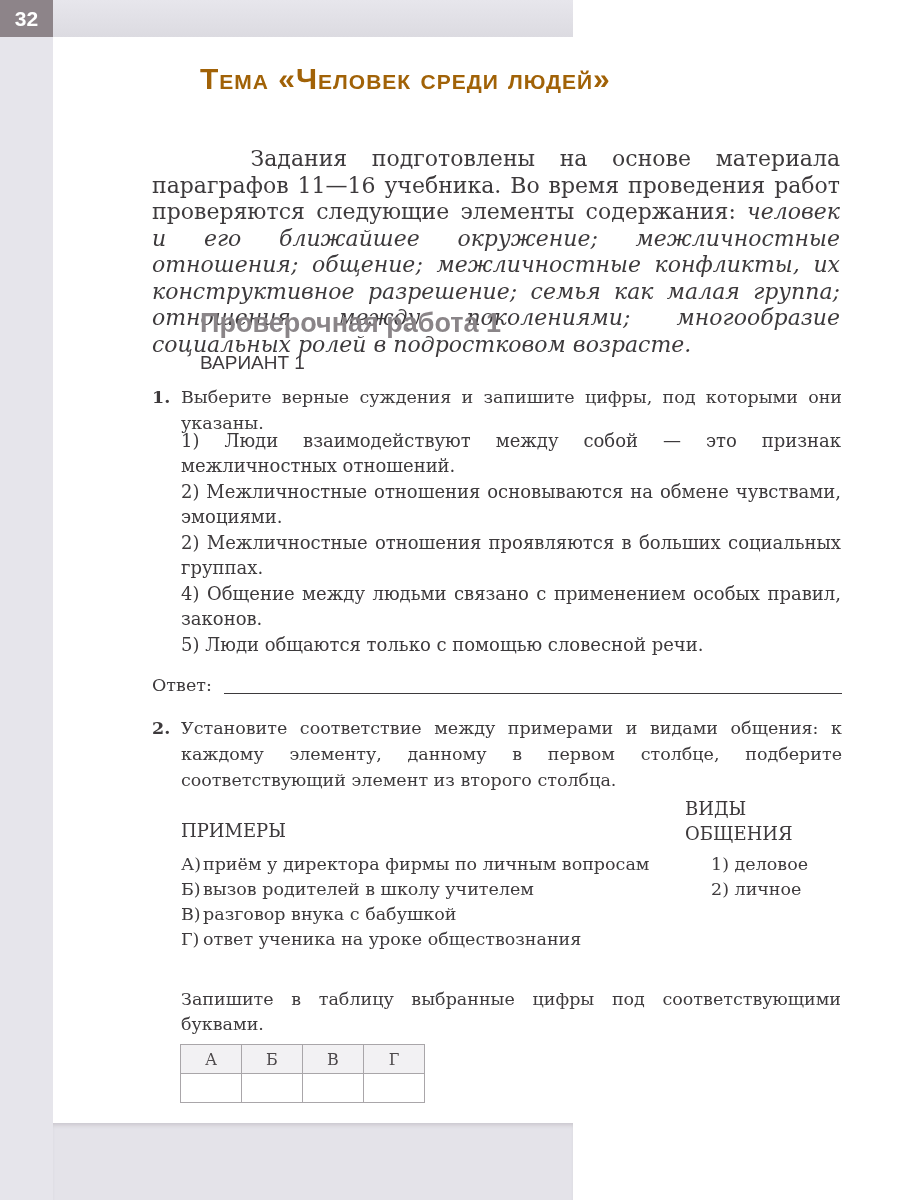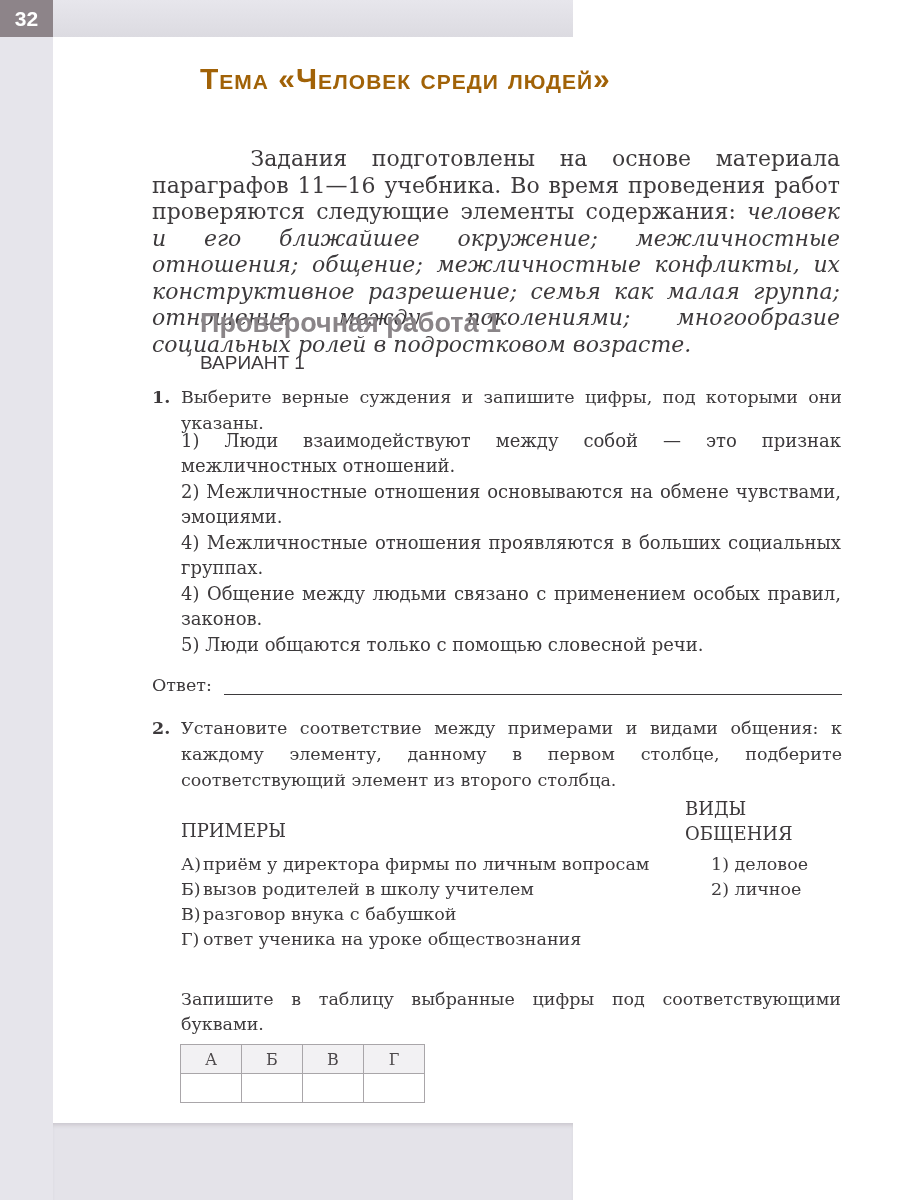--- a/index.html
+++ b/index.html
@@ -32,21 +32,21 @@
   .variant { position:absolute; left:200px; top:352px;
     font-family:"Liberation Sans",sans-serif; font-size:19px; color:#3f3a3d; }
 
   .q { position:absolute; left:152px; width:690px; font-size:17.5px; line-height:26px; }
   .qnum { font-weight:bold; position:absolute; left:0; top:0; }
   .qtext { margin-left:29px; text-align:justify; }
 
   .opts { position:absolute; left:181px; top:428px; width:660px; font-size:18px; line-height:25px; }
   .opt { text-align:justify; margin-bottom:1px; }
 
-  .answer { position:absolute; left:152px; top:675px; width:690px; font-size:17.5px; display:flex; align-items:center; }
+  .answer { position:absolute; left:152px; top:675px; width:690px; font-size:17.5px; display:flex; align-items:flex-start; }
   .answer-line { flex:1; border-bottom:1.5px solid #3d3a3c; margin-left:12px; height:18px; }
 
   .col-head-l { position:absolute; left:181px; top:820px; font-size:18px; }
   .col-head-r { position:absolute; left:685px; top:796px; font-size:18px; line-height:25px; }
   .examples { position:absolute; left:181px; top:852px; width:470px; font-size:17.5px; line-height:25px; }
   .ex { display:flex; }
   .ex .let { width:22px; flex:none; }
   .kinds { position:absolute; left:711px; top:852px; font-size:17.5px; line-height:25px; }
 
   .instr { position:absolute; left:181px; top:987px; width:660px; font-size:17.5px; line-height:25px; text-align:justify; }
@@ -73,21 +73,21 @@
 <div class="variant">ВАРИАНТ 1</div>
 
 <div class="q" style="top:384px;">
   <span class="qnum">1.</span>
   <div class="qtext">Выберите верные суждения и запишите цифры, под которыми они указаны.</div>
 </div>
 
 <div class="opts">
   <div class="opt">1) Люди взаимодействуют между собой — это признак межличностных отношений.</div>
   <div class="opt">2) Межличностные отношения основываются на обмене чувствами, эмоциями.</div>
-  <div class="opt">4) Межличностные отношения проявляются в больших социальных группах.</div>
+  <div class="opt">2) Межличностные отношения проявляются в больших социальных группах.</div>
   <div class="opt">4) Общение между людьми связано с применением особых правил, законов.</div>
   <div class="opt">5) Люди общаются только с помощью словесной речи.</div>
 </div>
 
 <div class="answer">
   <span>Ответ:</span>
   <span class="answer-line"></span>
 </div>
 
 <div class="q" style="top:715px;">

